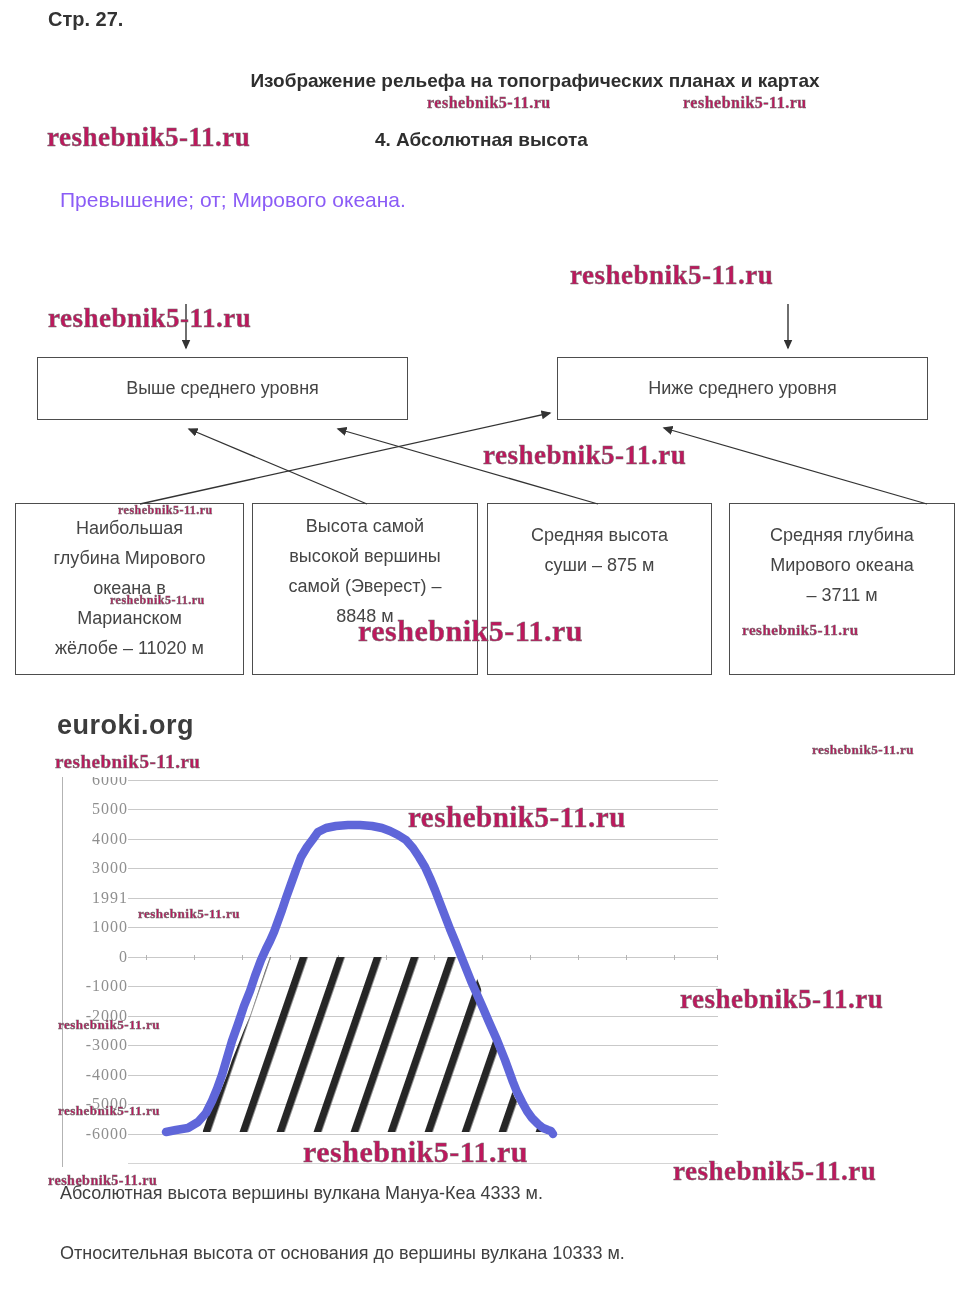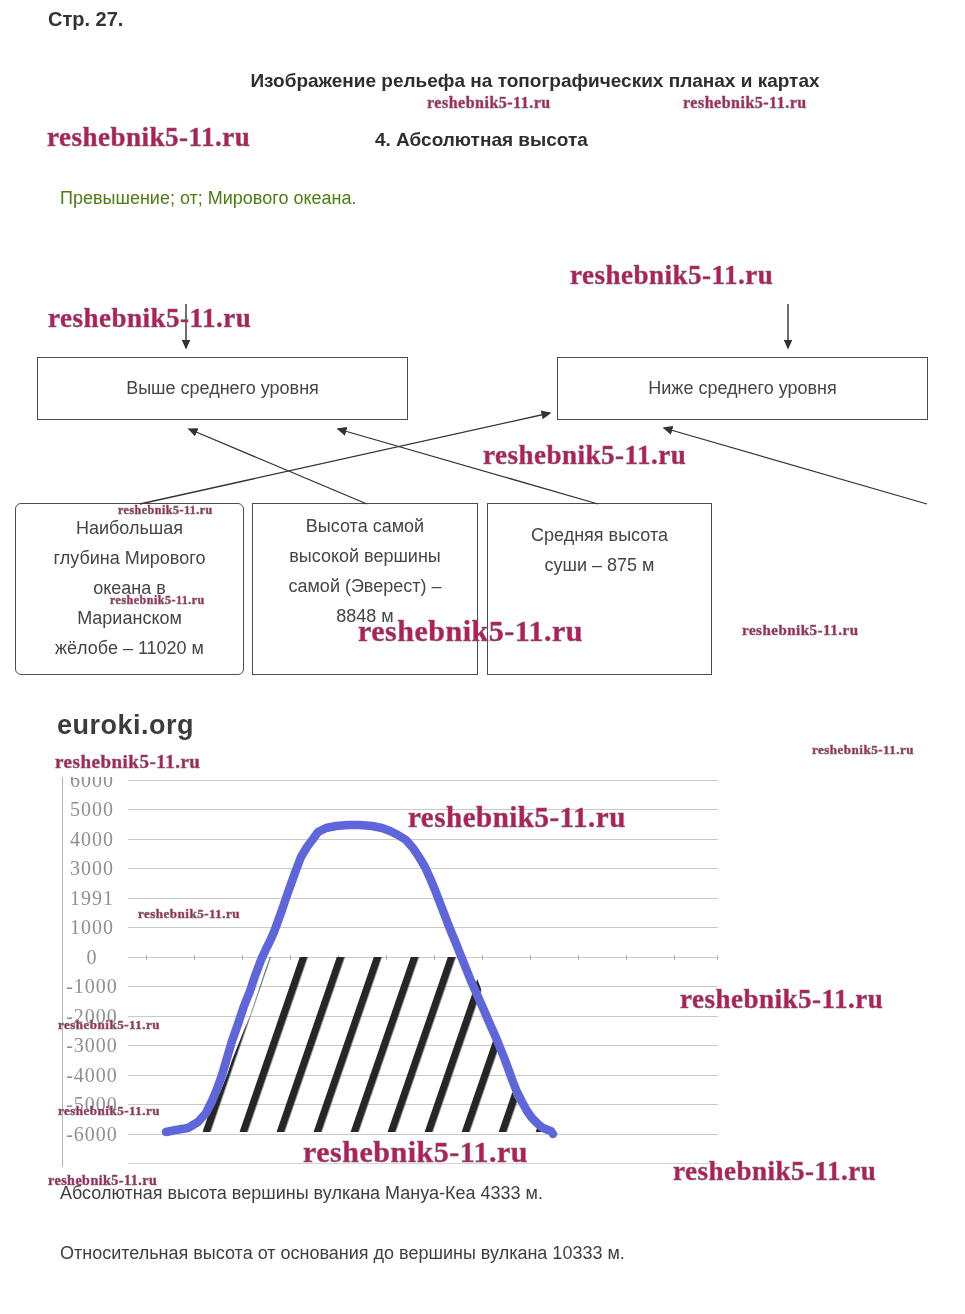--- a/index.html
+++ b/index.html
@@ -5,21 +5,21 @@
   html,body{margin:0;padding:0;background:#ffffff;}
   #page{
     position:relative;width:965px;height:1314px;background:#ffffff;
     font-family:"Liberation Sans",sans-serif;color:#3a3a3a;overflow:hidden;
   }
   .abs{position:absolute;}
   
   .pagenum{font-size:20px;font-weight:bold;color:#333;}
   .title{font-size:19px;font-weight:bold;color:#2e2e2e;text-align:center;}
   .subtitle{font-size:19px;font-weight:bold;color:#2e2e2e;}
-  .bodytext{font-size:18px;color:#4d7c0f;}
+  .bodytext{font-size:21px;color:#8b5cf6;}
   .caption{font-size:18px;color:#3f3f3f;}
   .source{font-size:27px;font-weight:bold;color:#3c3c3c;letter-spacing:0.5px;}
   
   .fbox{
     position:absolute;border:1.5px solid #4d4d4d;background:transparent;
     font-size:18px;color:#454545;box-sizing:border-box;
   }
   .fbox.center{display:flex;align-items:center;justify-content:center;}
   .leaf{text-align:center;}
   .leaf div{line-height:30px;}
@@ -34,22 +34,22 @@
   .wm-m{font-size:19px;}
   .wm-m2{font-size:16px;}
   .wm-s{font-size:13px;}
   .wm-xs{font-size:12px;}
   
   #chart{position:absolute;left:50px;top:777px;width:780px;height:392px;overflow:hidden;z-index:1;}
   .gridline{position:absolute;left:78px;width:590px;height:1px;background:#c9c9c9;}
   .gridline.bottom{background:#d4d4d4;}
   .ybord{position:absolute;left:12px;top:0;width:1px;height:390px;background:#b3b3b3;}
   .ylab{
-    position:absolute;left:6px;width:72px;text-align:center;height:18px;line-height:18px;
-    font-family:"Liberation Serif",serif;font-size:20px;color:#8f8f8f;letter-spacing:1px;
+    position:absolute;left:6px;width:72px;text-align:right;height:18px;line-height:18px;
+    font-family:"Liberation Serif",serif;font-size:16px;color:#8f8f8f;letter-spacing:1px;
   }
   .xtick{position:absolute;width:1px;height:5px;background:#b5b5b5;}
   svg.overlay{position:absolute;left:0;top:0;z-index:5;pointer-events:none;}
 </style>
 </head>
 <body>
 
 <div id="page">
 
   <div class="abs pagenum" style="left:48px;top:8px;">Стр. 27.</div>
@@ -57,36 +57,41 @@
   <div class="abs subtitle" style="left:375px;top:129px;">4. Абсолютная высота</div>
   <div class="abs bodytext" style="left:60px;top:188px;">Превышение; от; Мирового океана.</div>
 
   <div class="fbox center" style="left:37px;top:357px;width:371px;height:63px;">
     <span>Выше среднего уровня</span>
   </div>
   <div class="fbox center" style="left:557px;top:357px;width:371px;height:63px;">
     <span>Ниже среднего уровня</span>
   </div>
 
-  <div class="fbox leaf" style="left:15px;top:503px;width:229px;height:172px;padding-top:9px;border-radius:6px;">
+  <div class="fbox leaf" style="left:15px;top:503px;width:229px;height:172px;padding-top:9px;">
     <div>Наибольшая</div>
     <div>глубина Мирового</div>
     <div>океана в</div>
     <div>Марианском</div>
     <div>жёлобе – 11020 м</div>
   </div>
   <div class="fbox leaf" style="left:252px;top:503px;width:226px;height:172px;padding-top:7px;">
     <div>Высота самой</div>
     <div>высокой вершины</div>
     <div>самой (Эверест) –</div>
     <div>8848 м</div>
   </div>
   <div class="fbox leaf" style="left:487px;top:503px;width:225px;height:172px;padding-top:16px;">
     <div>Средняя высота</div>
     <div>суши – 875 м</div>
+  </div>
+  <div class="fbox leaf" style="left:729px;top:503px;width:226px;height:172px;padding-top:16px;">
+    <div>Средняя глубина</div>
+    <div>Мирового океана</div>
+    <div>– 3711 м</div>
   </div>
 
   <div class="abs source" style="left:57px;top:710px;">euroki.org</div>
 
   <div id="chart">
     <div class="ybord"></div>
 
     <div class="gridline" style="top:3px;"></div>
     <div class="gridline" style="top:32px;"></div>
     <div class="gridline" style="top:62px;"></div>

